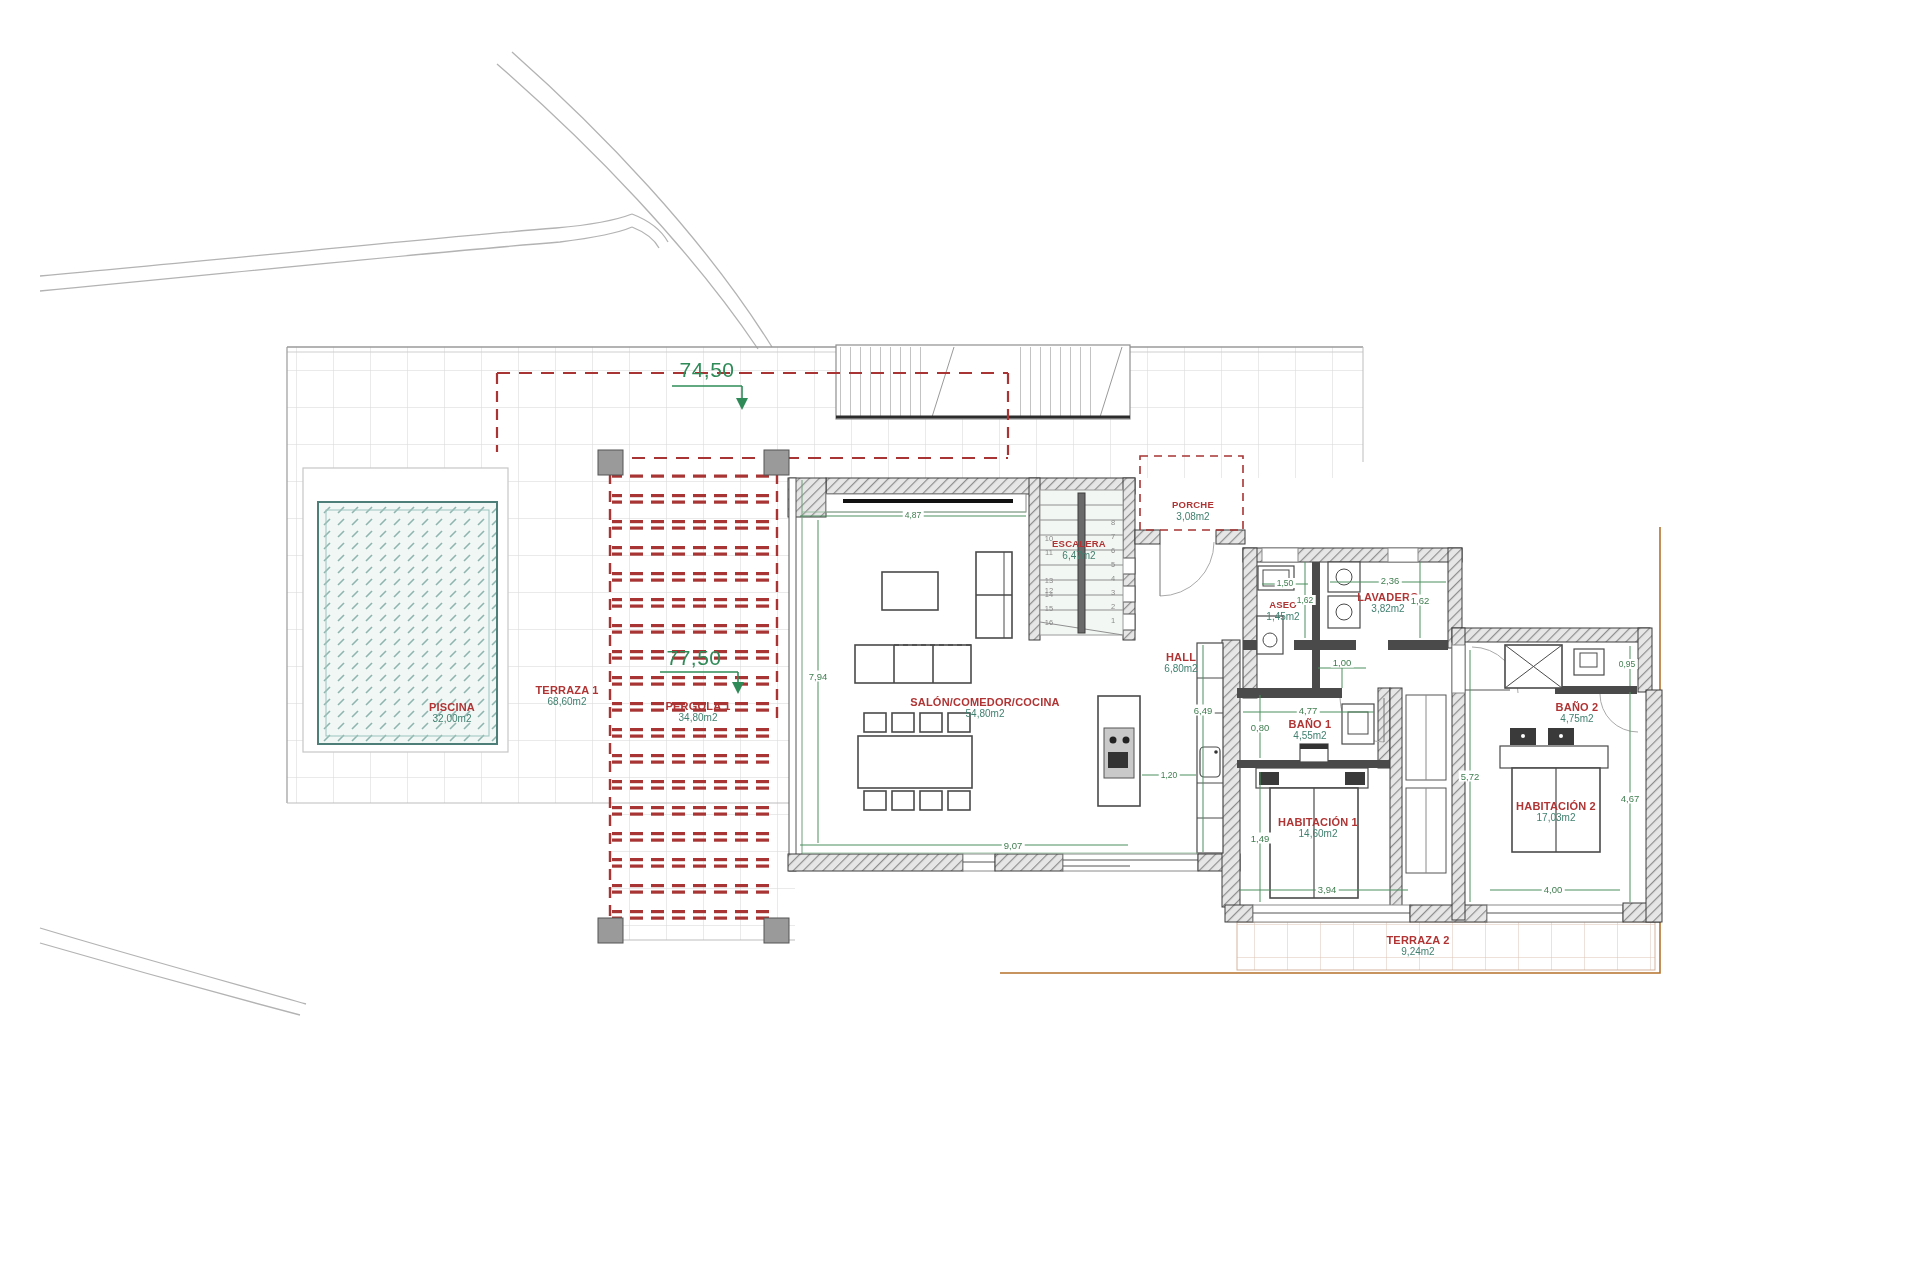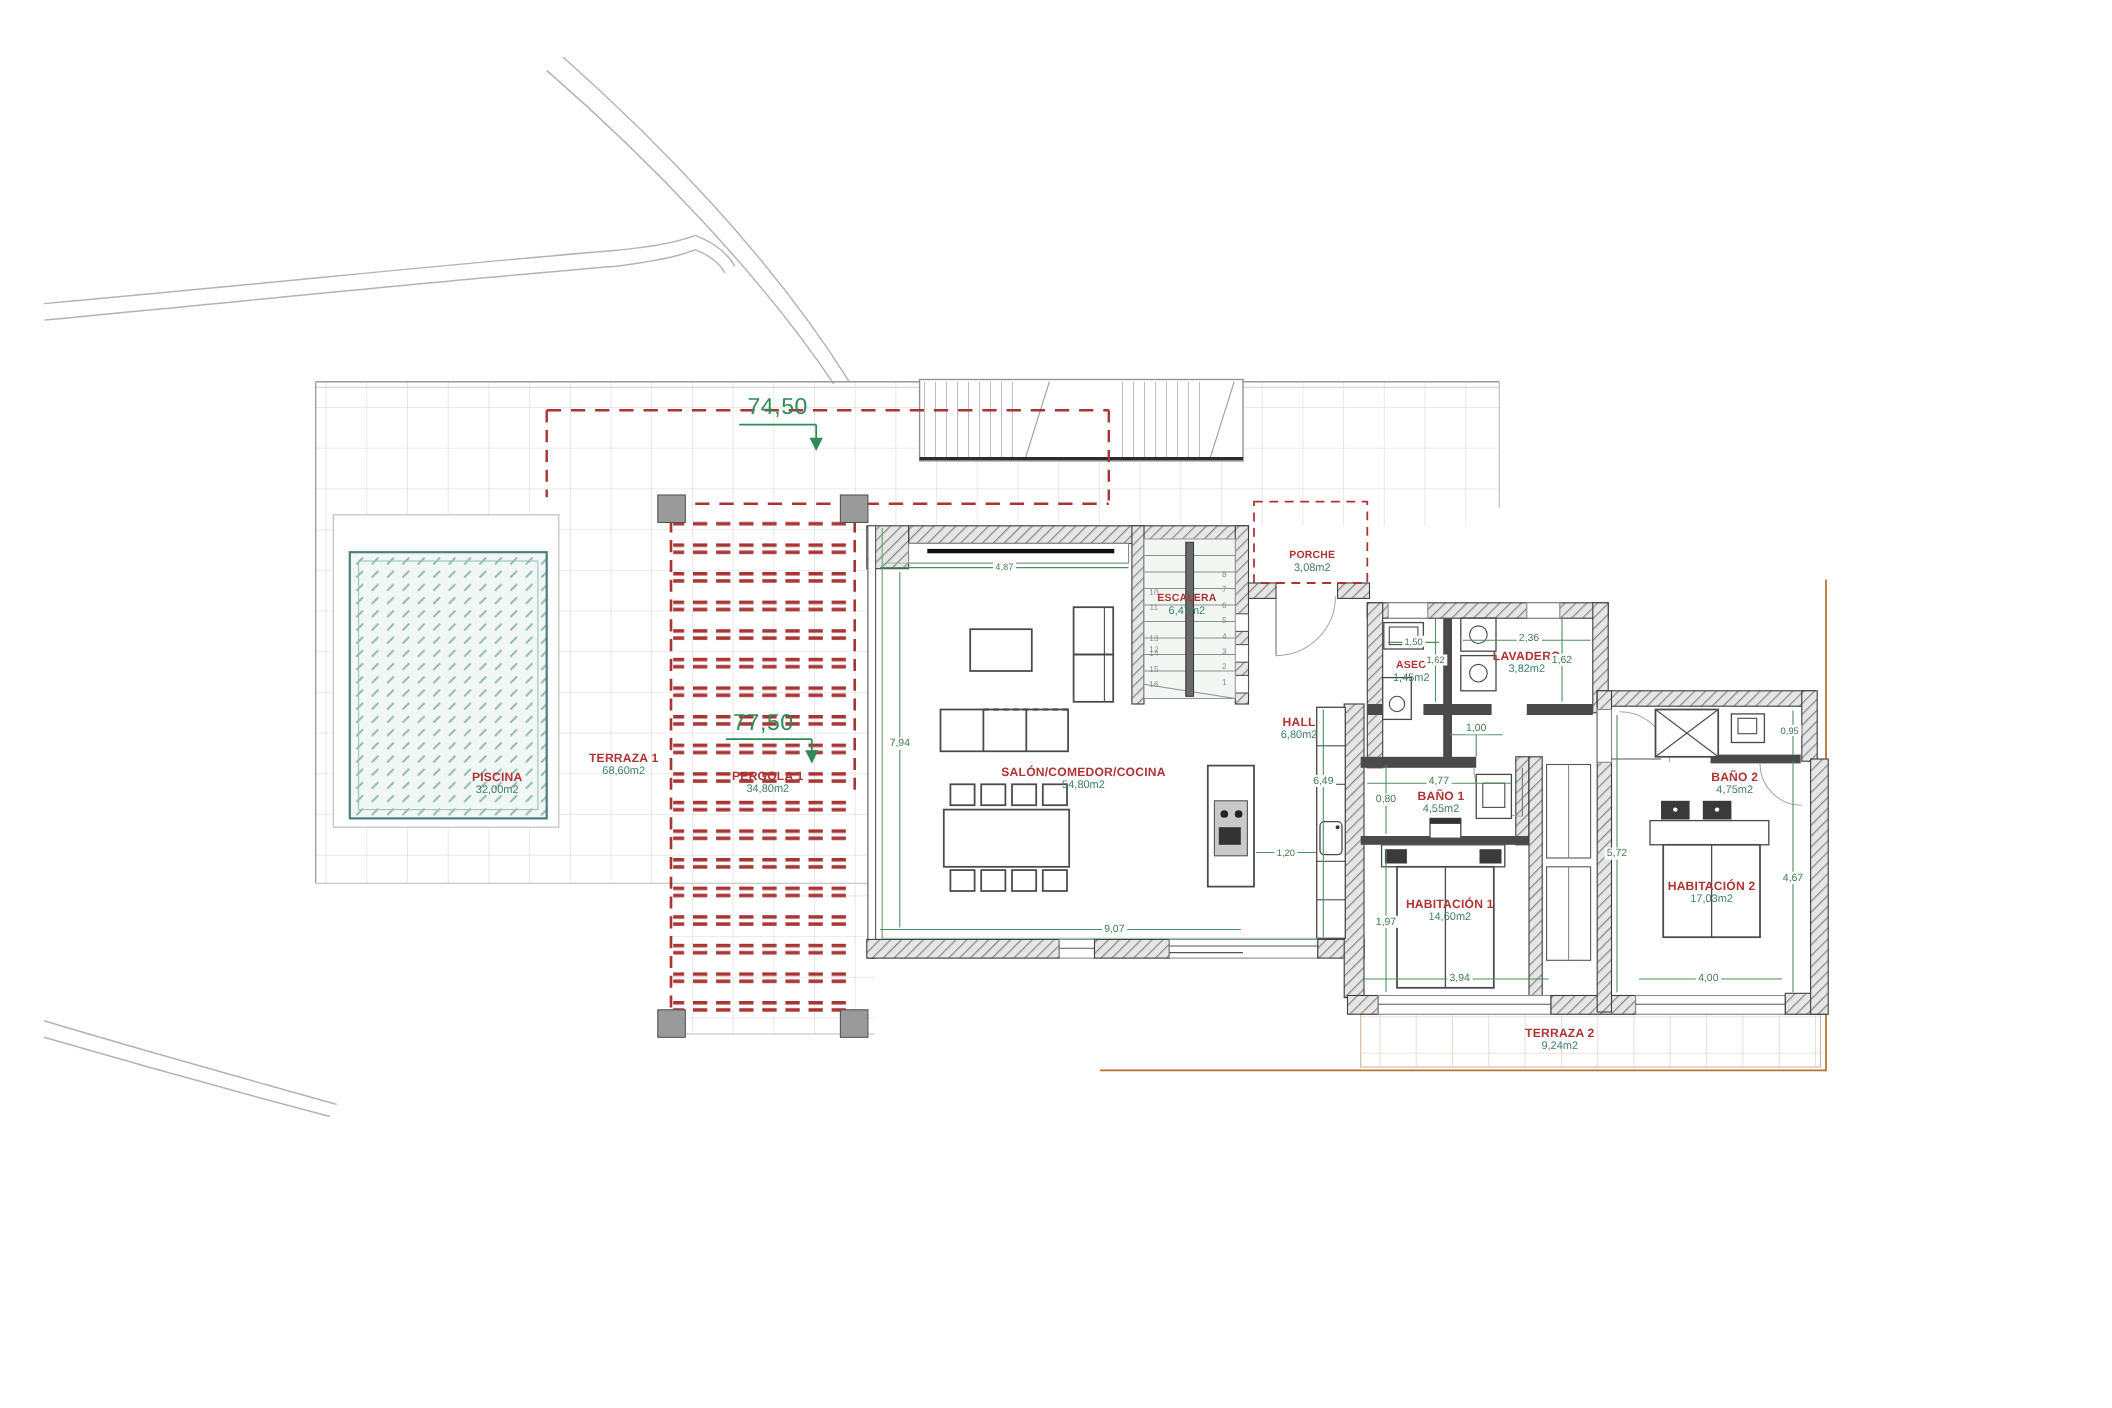--- a/index.html
+++ b/index.html
@@ -367,21 +367,21 @@
 <span class="dim" style="left:1013px;top:845px;">9,07</span>
 <span class="dim tiny" style="left:1169px;top:775px;">1,20</span>
 <span class="dim" style="left:1203px;top:710px;">6,49</span>
 <span class="dim" style="left:1342px;top:662px;">1,00</span>
 <span class="dim tiny" style="left:1285px;top:583px;">1,50</span>
 <span class="dim tiny" style="left:1305px;top:600px;">1,62</span>
 <span class="dim" style="left:1390px;top:580px;">2,36</span>
 <span class="dim" style="left:1420px;top:600px;">1,62</span>
 <span class="dim" style="left:1308px;top:710px;">4,77</span>
 <span class="dim" style="left:1260px;top:727px;">0,80</span>
-<span class="dim" style="left:1260px;top:838px;">1,97</span>
+<span class="dim" style="left:1260px;top:838px;">1,49</span>
 <span class="dim" style="left:1327px;top:889px;">3,94</span>
 <span class="dim" style="left:1553px;top:889px;">4,00</span>
 <span class="dim" style="left:1470px;top:776px;">5,72</span>
 <span class="dim" style="left:1630px;top:798px;">4,67</span>
 <span class="dim tiny" style="left:1627px;top:664px;">0,95</span>
 
 <span class="stepnum" style="left:1049px;top:538px;">10</span>
 <span class="stepnum" style="left:1049px;top:552px;">11</span>
 <span class="stepnum" style="left:1049px;top:566px;margin-top:24px;">12</span>
 <span class="stepnum" style="left:1049px;top:580px;text-align:center;">13</span>

